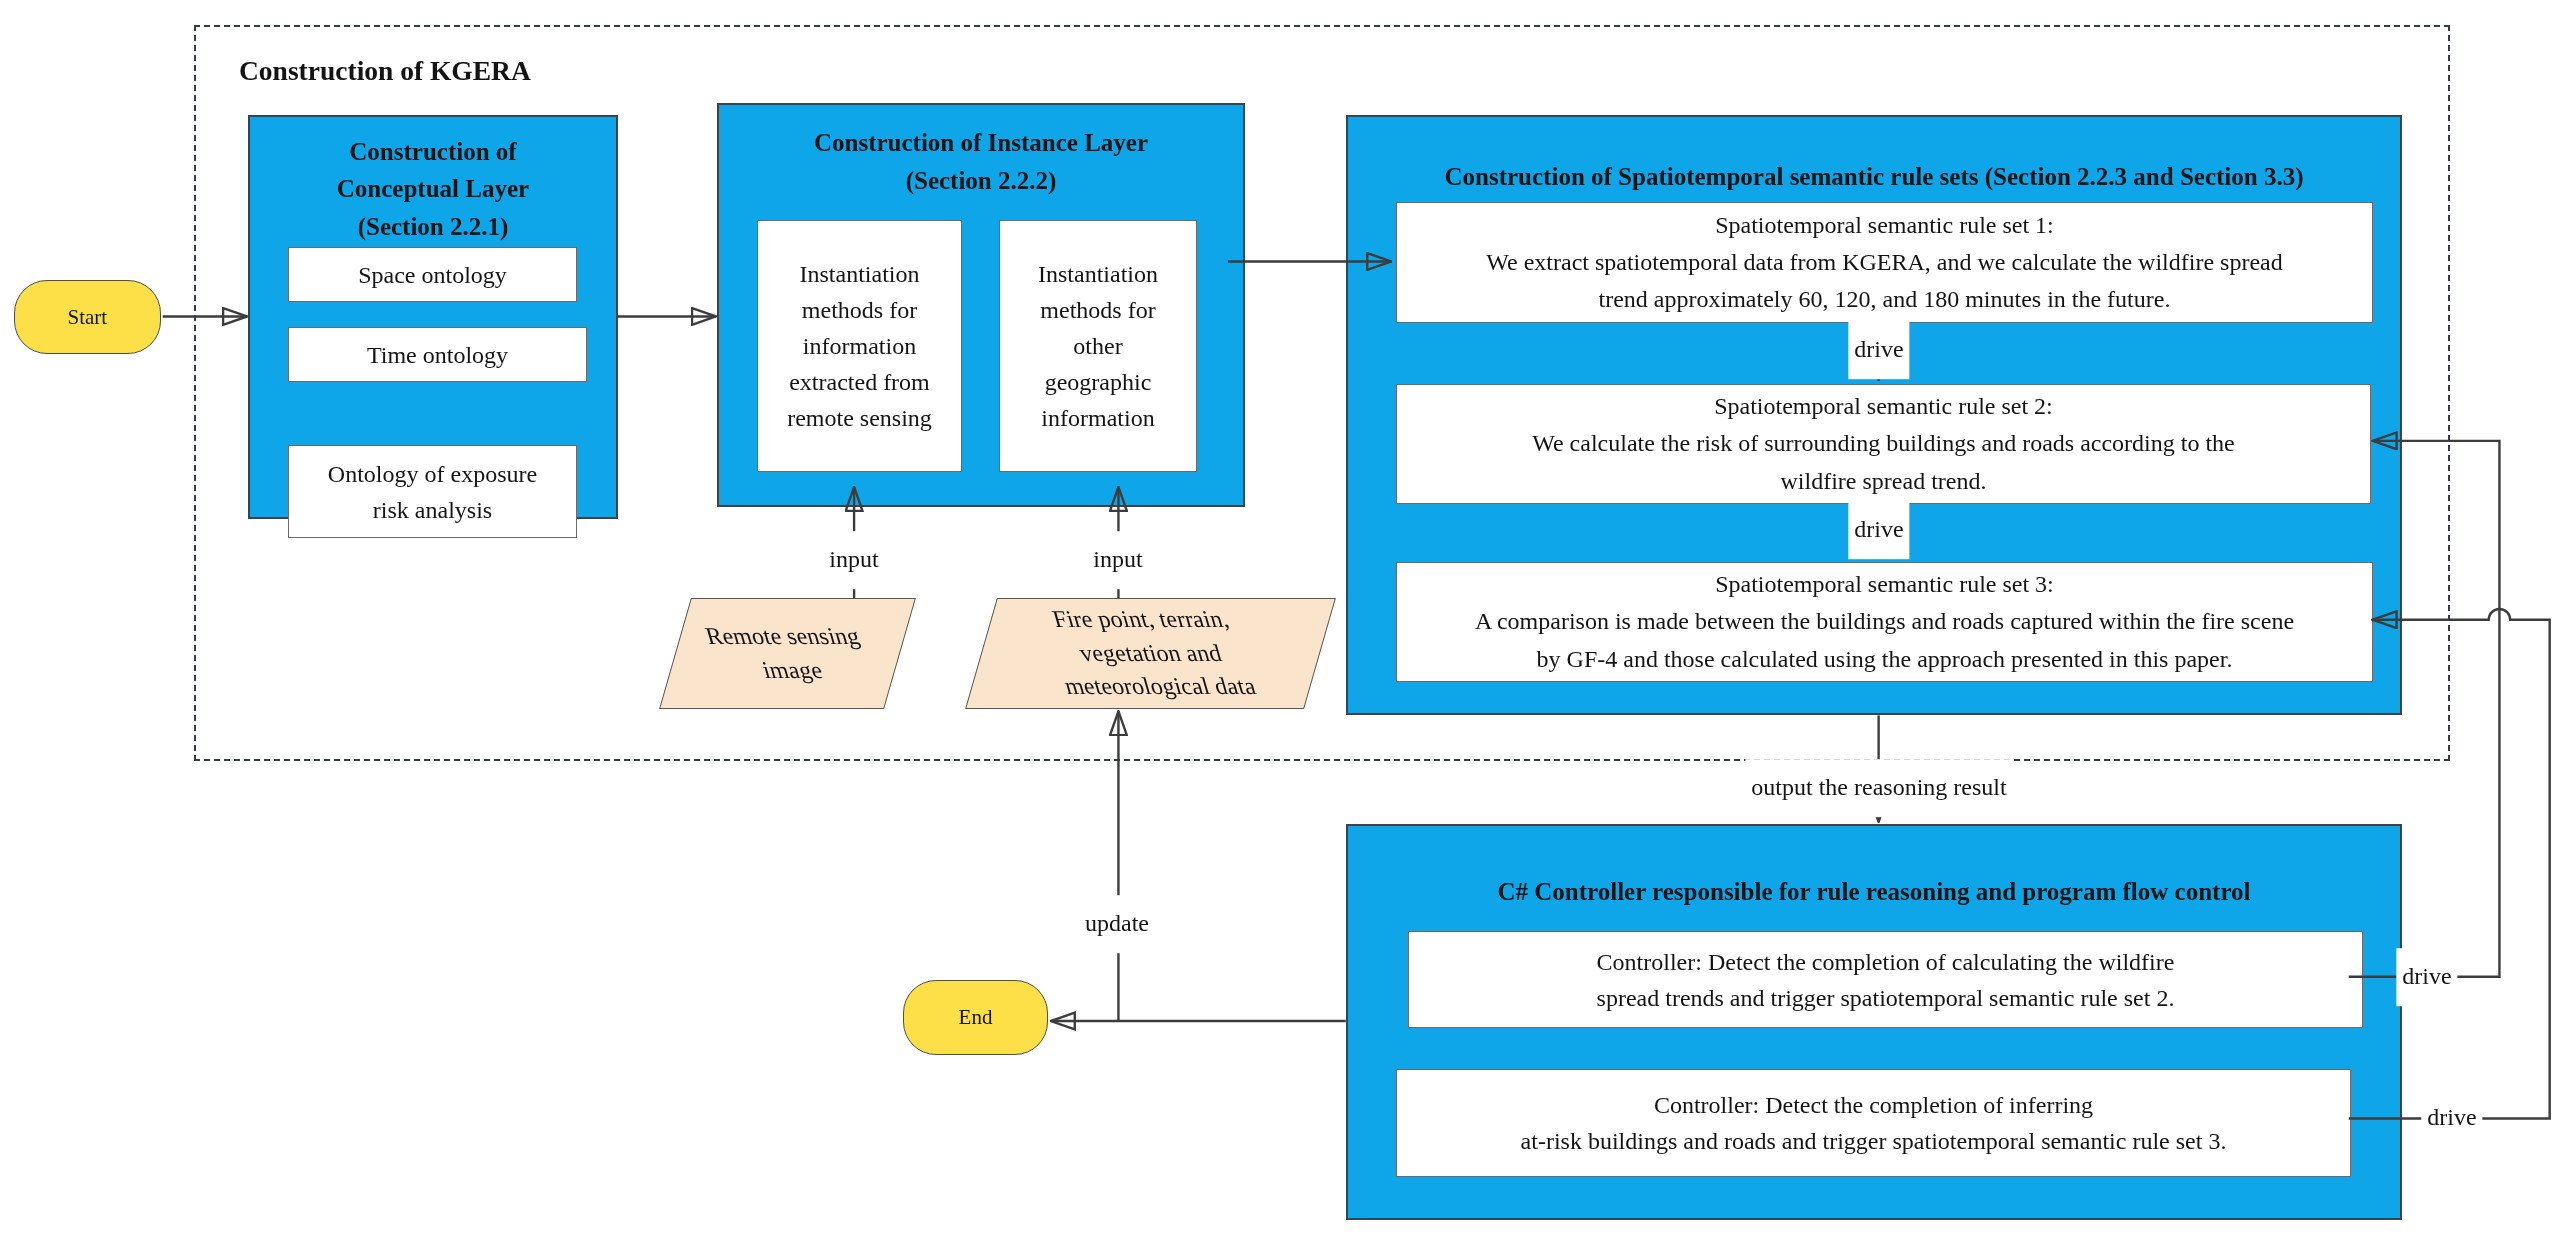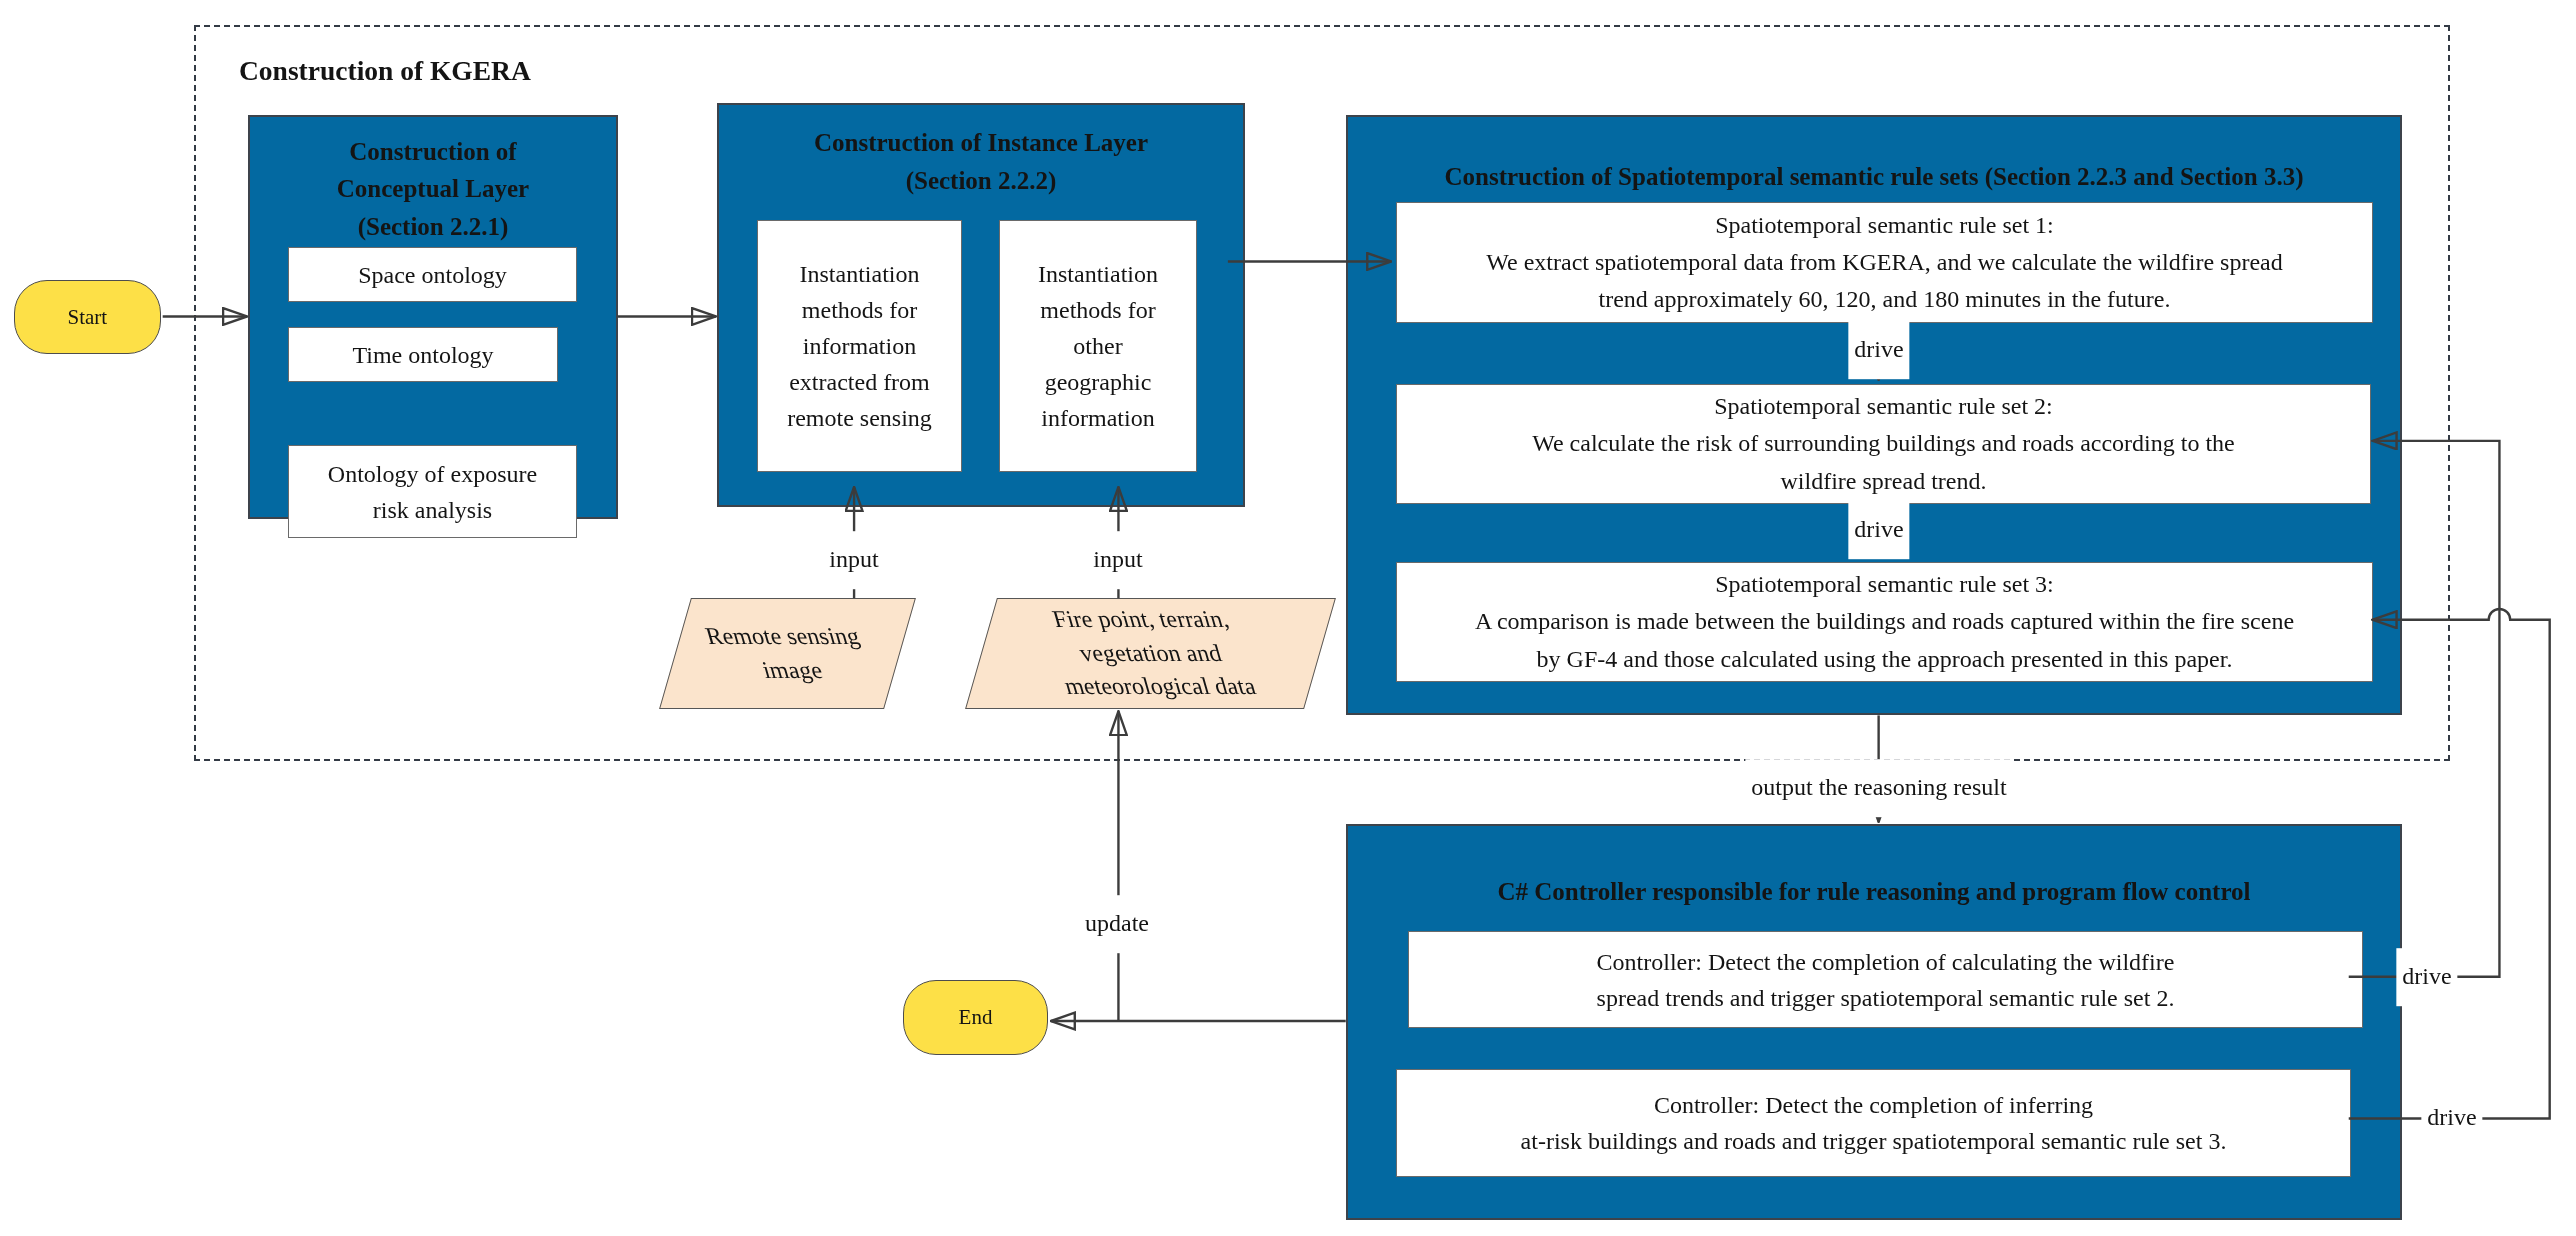--- a/index.html
+++ b/index.html
@@ -4,21 +4,21 @@
 <style>
   html,body { margin:0; padding:0; background:#ffffff; }
   body { width:2576px; height:1237px; overflow:hidden;
          font-family:"Liberation Serif","DejaVu Serif",serif; color:#141414; }
   #canvas { position:relative; width:2576px; height:1237px; background:#ffffff; }
 
   .dashed-group { position:absolute; left:194px; top:25px; width:2256px; height:736px;
                   border:2.4px dashed #333b45; box-sizing:border-box; }
   .kgera-title { position:absolute; left:239px; top:55px; font-size:27.5px; font-weight:bold; }
 
-  .group-box { position:absolute; background:#0369a1; border:2.4px solid #3d434b; box-sizing:border-box;padding-left:48px; }
+  .group-box { position:absolute; background:#0ea5e9; border:2.4px solid #3d434b; box-sizing:border-box;padding-left:48px; }
   .group-title { position:absolute; left:0; width:100%; text-align:center; font-size:25px;
                  font-weight:bold; white-space:pre-line; line-height:1.5; }
 
   .white-box { position:absolute; background:#ffffff; border:1.8px solid #6a6a6a; box-sizing:border-box;
                display:flex; flex-direction:column; align-items:center; justify-content:center;
                text-align:center; white-space:pre-line; font-size:24px; line-height:1.5; }
   .white-box .rule-line { line-height:1.55;text-align:center; }
 
   .terminal { position:absolute; background:#fde047; border:1.8px solid #4d4d4d; border-radius:33px;
               box-sizing:border-box; display:flex; align-items:center; justify-content:center;
@@ -48,21 +48,21 @@
     <span>Start</span>
   </div>
 
   <div class="group-box" style="left:248px; top:115px; width:370px; height:404px;">
     <div class="group-title" style="top:15.6px;">Construction of
 Conceptual Layer
 (Section 2.2.1)</div>
     <div class="white-box" style="left:38px; top:130px; width:289px; height:55px;">
       <span>Space ontology</span>
     </div>
-    <div class="white-box" style="left:38px; top:210px; width:270px; height:55px;">
+    <div class="white-box" style="left:38px; top:210px; width:299px; height:55px;">
       <span>Time ontology</span>
     </div>
     <div class="white-box" style="left:38px; top:286px; width:289px; height:93px;margin-top:42px;">
       <span>Ontology of exposure
 risk analysis</span>
     </div>
   </div>
 
   <div class="group-box" style="left:717px; top:103px; width:528px; height:404px;">
     <div class="group-title" style="top:19px;">Construction of Instance Layer

